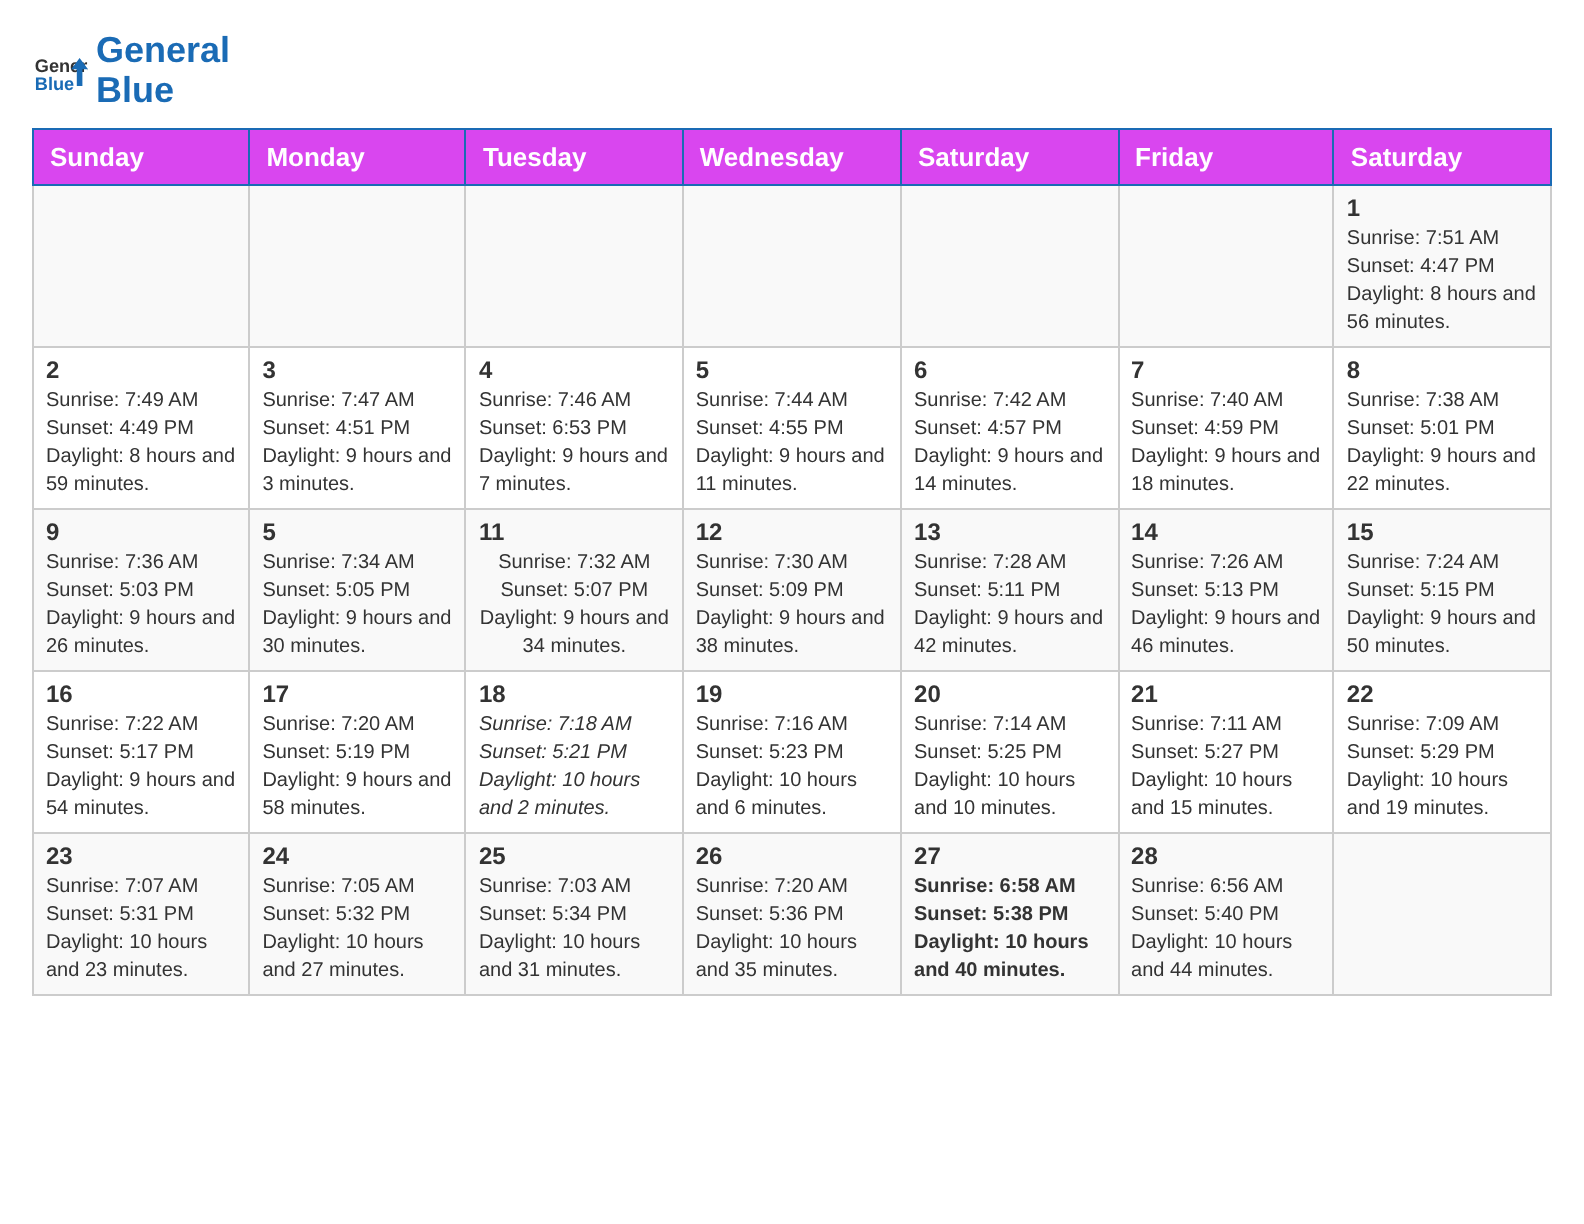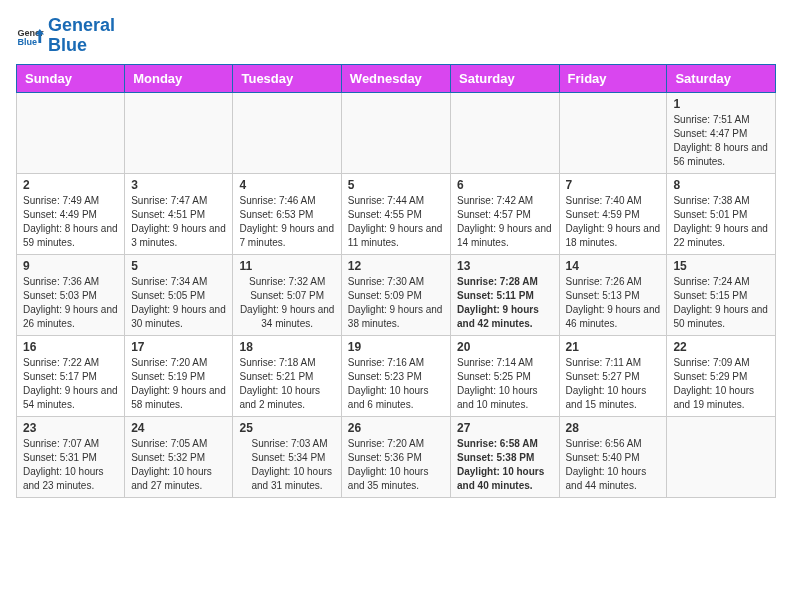--- a/index.html
+++ b/index.html
@@ -201,21 +201,21 @@
 Daylight: 9 hours and 34 minutes.</div>
         </td>
         <td>
           <span class="day-num">12</span>
           <div class="day-info" style="white-space: pre-line;">Sunrise: 7:30 AM
 Sunset: 5:09 PM
 Daylight: 9 hours and 38 minutes.</div>
         </td>
         <td>
           <span class="day-num">13</span>
-          <div class="day-info" style="white-space: pre-line; font-weight: bold;">Sunrise: 7:28 AM
+          <div class="day-info" style="white-space: pre-line;">Sunrise: 7:28 AM
 Sunset: 5:11 PM
 Daylight: 9 hours and 42 minutes.</div>
         </td>
         <td>
           <span class="day-num">14</span>
           <div class="day-info" style="white-space: pre-line;">Sunrise: 7:26 AM
 Sunset: 5:13 PM
 Daylight: 9 hours and 46 minutes.</div>
         </td>
         <td>
@@ -233,21 +233,21 @@
 Daylight: 9 hours and 54 minutes.</div>
         </td>
         <td>
           <span class="day-num">17</span>
           <div class="day-info" style="white-space: pre-line;">Sunrise: 7:20 AM
 Sunset: 5:19 PM
 Daylight: 9 hours and 58 minutes.</div>
         </td>
         <td>
           <span class="day-num">18</span>
-          <div class="day-info" style="white-space: pre-line;">Sunrise: 7:18 AM
+          <div class="day-info" style="white-space: pre-line; font-style: italic;">Sunrise: 7:18 AM
 Sunset: 5:21 PM
 Daylight: 10 hours and 2 minutes.</div>
         </td>
         <td>
           <span class="day-num">19</span>
           <div class="day-info" style="white-space: pre-line;">Sunrise: 7:16 AM
 Sunset: 5:23 PM
 Daylight: 10 hours and 6 minutes.</div>
         </td>
         <td>
@@ -277,21 +277,21 @@
 Daylight: 10 hours and 23 minutes.</div>
         </td>
         <td>
           <span class="day-num">24</span>
           <div class="day-info" style="white-space: pre-line;">Sunrise: 7:05 AM
 Sunset: 5:32 PM
 Daylight: 10 hours and 27 minutes.</div>
         </td>
         <td>
           <span class="day-num">25</span>
-          <div class="day-info" style="white-space: pre-line; margin-left: 12px;">Sunrise: 7:03 AM
+          <div class="day-info" style="white-space: pre-line;">Sunrise: 7:03 AM
 Sunset: 5:34 PM
 Daylight: 10 hours and 31 minutes.</div>
         </td>
         <td>
           <span class="day-num">26</span>
           <div class="day-info" style="white-space: pre-line;">Sunrise: 7:20 AM
 Sunset: 5:36 PM
 Daylight: 10 hours and 35 minutes.</div>
         </td>
         <td>

